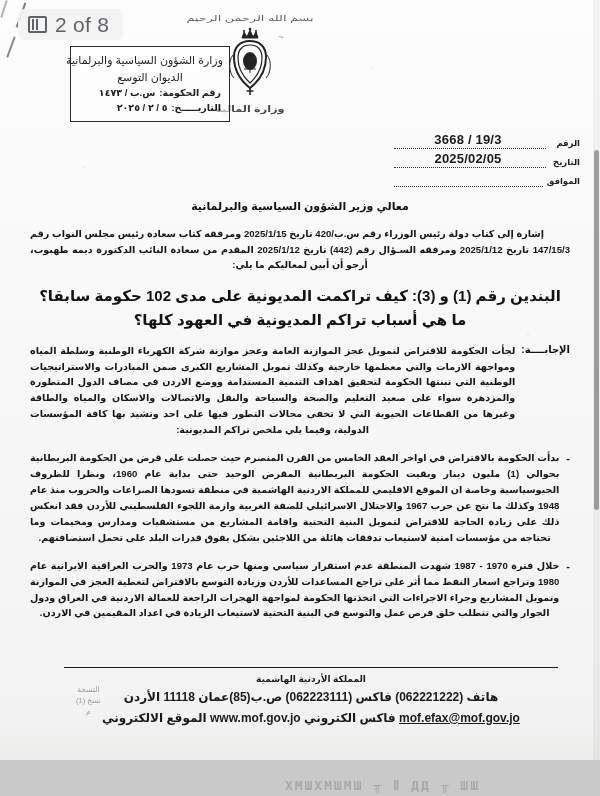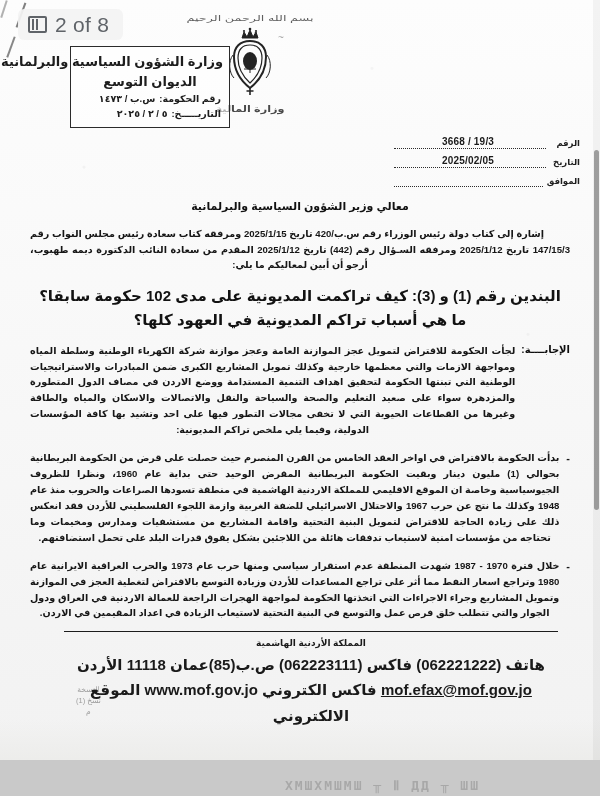--- a/index.html
+++ b/index.html
@@ -169,22 +169,22 @@
     width: 160px;
     border: 1.6px solid #2b2b2b;
     padding: 5px 6px 6px;
     box-sizing: border-box;
     direction: rtl;
     z-index: 10;
     background: rgba(255,255,255,.55);
   }
   #stamp-box .sb-line {
     text-align: center;
-    font-size: 13px;
-    font-weight: bold;
+    font-size: 11px;
+    font-weight: normal;
     color: #1d1d1d;
     line-height: 1.5;
     white-space: nowrap;
   }
   #stamp-box .sb-field {
     display: flex;
     justify-content: flex-start;
     gap: 4px;
     font-size: 9.5px;
     font-weight: bold;
@@ -255,21 +255,21 @@
     flex: 1;
     position: relative;
     border-bottom: 1px dotted #2c2c2c;
     height: 14px;
   }
   .ref-val {
     position: absolute;
     left: 0; right: 4px;
     bottom: 1px;
     text-align: center;
-    font-size: 10px;
+    font-size: 13px;
     font-weight: bold;
     color: #1a1a1a;
     direction: ltr;
     letter-spacing: .2px;
   }
 
   
   #doc-body {
     position: absolute;
     right: 30px;
@@ -363,21 +363,21 @@
     border-top: 1.7px solid #1c1c1c;
     margin-bottom: 4px;
   }
   .footer-line {
     text-align: center;
     font-size: 9px;
     font-weight: bold;
     color: #1a1a1a;
     line-height: 1.7;
   }
-  .footer-line.contact { font-size: 15px; }
+  .footer-line.contact { font-size: 12px; }
   .footer-line .ltr { direction: ltr; unicode-bidi: embed; }
   .footer-line .underline-link { text-decoration: underline; }
 
   
   #margin-note {
     position: absolute;
     left: 76px;
     bottom: 78px;
     direction: rtl;
     text-align: center;

